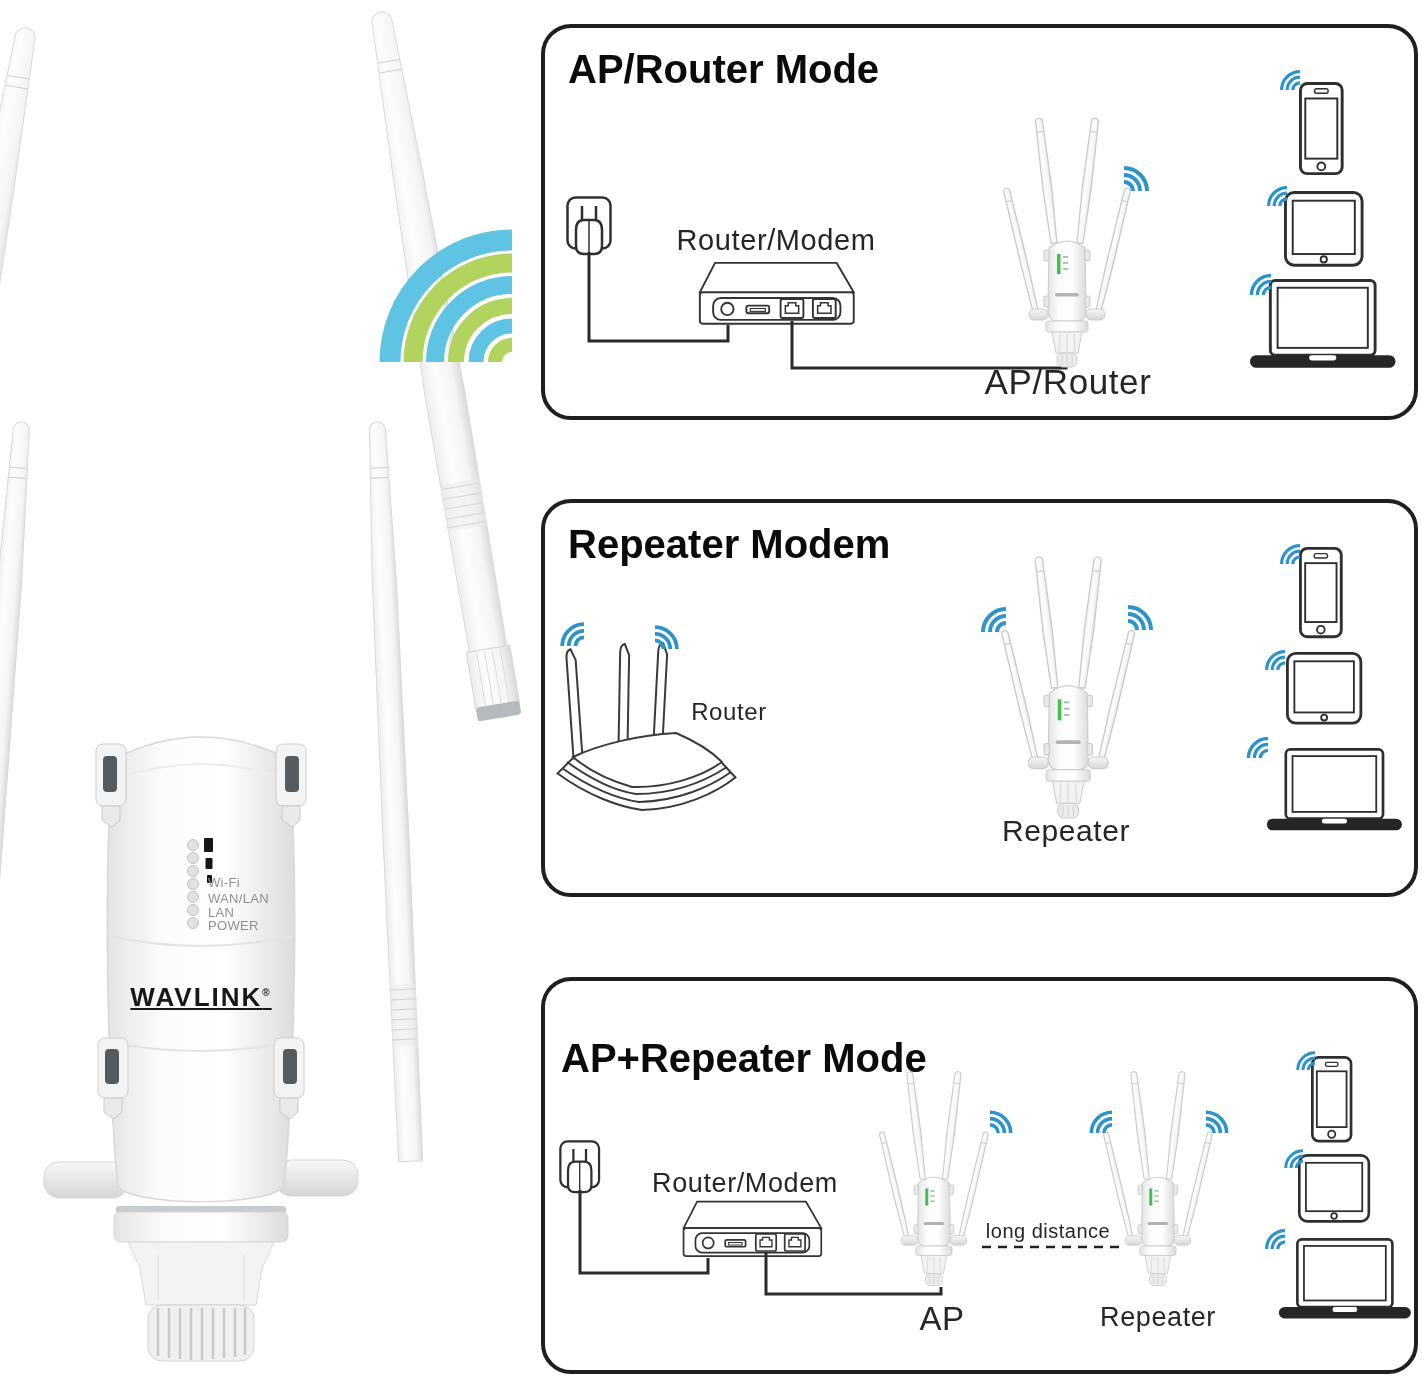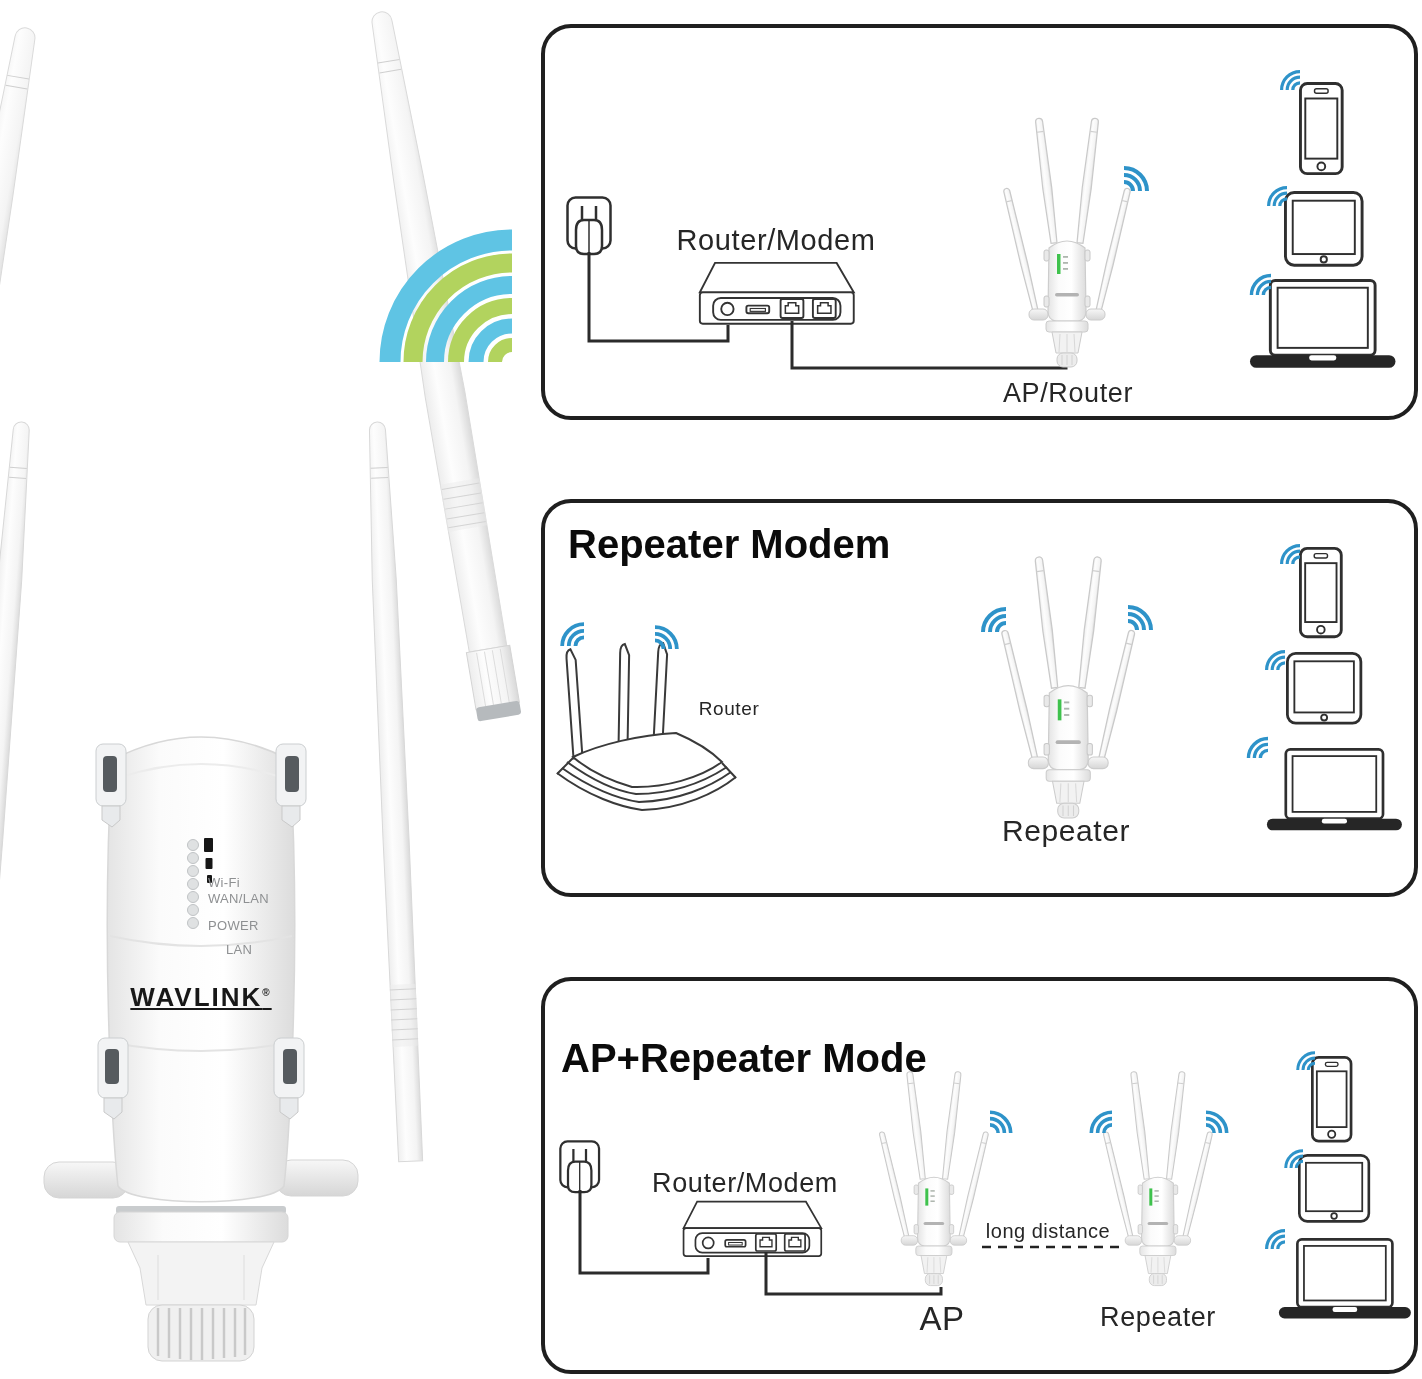--- a/index.html
+++ b/index.html
@@ -20,34 +20,34 @@
     letter-spacing:0; white-space:nowrap;
   }
   #title1 { left:568px; top:47px; }
   #title2 { left:568px; top:522px; }
   #title3 { left:561px; top:1036px; }
   .lbl {
     position:absolute; transform:translateX(-50%); white-space:nowrap;
     color:#262626; font-weight:400; letter-spacing:.6px;
   }
   #lbl-modem1   { left:776px;  top:224px;  font-size:29px; }
-  #lbl-aprouter { left:1068px; top:378px;  font-size:27px; }
-  #lbl-router2  { left:729px;  top:698px;  font-size:19px; }
+  #lbl-aprouter { left:1068px; top:362px;  font-size:35px; }
+  #lbl-router2  { left:729px;  top:698px;  font-size:24px; }
   #lbl-rep2     { left:1066px; top:814px;  font-size:30px; }
   #lbl-modem3   { left:745px;  top:1168px; font-size:27px; }
   #lbl-ap3      { left:942px;  top:1300px; font-size:33px; }
   #lbl-dist3    { left:1048px; top:1220px; font-size:20px; letter-spacing:.5px; }
   #lbl-rep3     { left:1158px; top:1302px; font-size:27px; }
   #brand {
     position:absolute; left:201px; top:982px; transform:translateX(-50%);
     font-size:26px; font-weight:800; letter-spacing:2px; color:#181818; white-space:nowrap;text-decoration:underline;
   }
   #brand sup { font-size:10px; font-weight:700; }
   .led-lbl { position:absolute; left:208px; font-size:13px; color:#8e9092; letter-spacing:.3px; white-space:nowrap; }
-  #led0 { top:875px; } #led1 { top:891px; } #led2 { top:942px;margin-left:18px; } #led3 { top:918px; }
+  #led0 { top:875px; } #led1 { top:891px; } #led2 { top:905px; } #led3 { top:918px; }
 </style>
 </head>
 <body>
 
 <div class="canvas">
 
 <svg width="1422" height="1379" viewBox="0 0 1422 1379">
   <defs>
     <linearGradient id="gAnt" x1="0" y1="0" x2="1" y2="0">
       <stop offset="0" stop-color="#ededed"></stop>
@@ -314,20 +314,21 @@
     <use href="#wifi3" transform="translate(1303,1168) scale(0.75)"></use>
     <use href="#laptop" transform="translate(1278,1238) scale(0.88)"></use>
     <use href="#wifi3" transform="translate(1285,1249) scale(0.8)"></use>
   </g>
 </svg>
 
   <div class="panel" id="panel1"></div>
   <div class="panel" id="panel2"></div>
   <div class="panel" id="panel3"></div>
 
+  <div class="panel-title" id="title1">AP/Router Mode</div>
   <div class="panel-title" id="title2">Repeater Modem</div>
   <div class="panel-title" id="title3">AP+Repeater Mode</div>
 
   <div class="lbl" id="lbl-modem1">Router/Modem</div>
   <div class="lbl" id="lbl-aprouter">AP/Router</div>
   <div class="lbl" id="lbl-router2">Router</div>
   <div class="lbl" id="lbl-rep2">Repeater</div>
   <div class="lbl" id="lbl-modem3">Router/Modem</div>
   <div class="lbl" id="lbl-ap3">AP</div>
   <div class="lbl" id="lbl-dist3">long distance</div>

